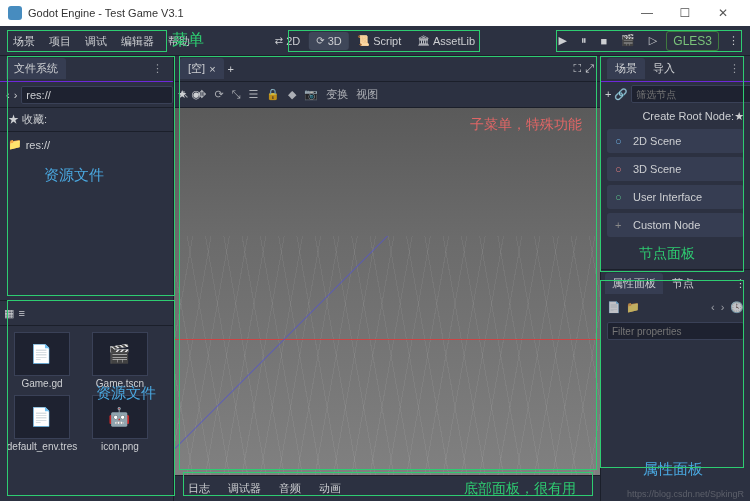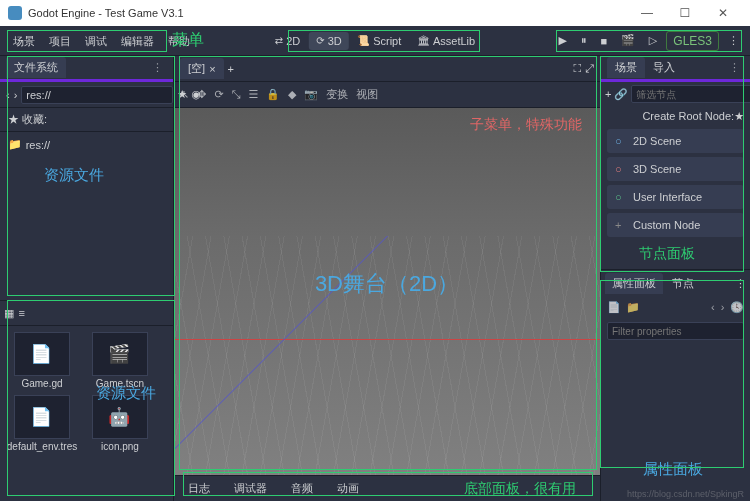--- a/index.html
+++ b/index.html
@@ -13,21 +13,21 @@
 .menubar .spacer{flex:1}
 .menubar .center{position:absolute;left:50%;transform:translateX(-50%);display:flex;gap:2px}
 .tbtn{padding:3px 7px;border-radius:3px;display:flex;align-items:center;gap:3px}
 .tbtn.active{background:#3f4759}
 .tbtn .ic{font-size:10px}
 .right-controls{display:flex;align-items:center;gap:4px}
 .playbtn{padding:3px 5px}
 .gles{border:1px solid #3f7a3f;border-radius:3px;padding:2px 6px;color:#7ac27a;font-size:12px}
 .main{display:flex;height:445px}
 .left{width:174px;display:flex;flex-direction:column;border-right:1px solid #1b1f2a}
-.panel-head{height:26px;background:#2c3141;display:flex;align-items:center;padding:0 6px;border-bottom:3px solid #6d28d9}
+.panel-head{height:26px;background:#2c3141;display:flex;align-items:center;padding:0 6px;border-bottom:1px solid #6d28d9}
 .panel-head .tab{padding:3px 8px;background:#363d52;border-radius:3px 3px 0 0}
 .panel-head .sp{flex:1}
 .panel-head .ico{padding:0 4px;opacity:.7}
 .fs-path{height:26px;display:flex;align-items:center;padding:0 6px;gap:4px;border-bottom:1px solid #1b1f2a}
 .fs-path input{flex:1;background:#1e2230;border:1px solid #3a4157;height:18px;padding:0 4px;color:#cdcfd2;border-radius:2px}
 .fs-fav{padding:4px 8px;border-bottom:1px solid #1b1f2a}
 .fs-tree{flex:1;padding:4px 8px;position:relative}
 .fs-tree .item{display:flex;align-items:center;gap:4px;padding:2px 0}
 .fs-search{height:26px;display:flex;align-items:center;padding:0 4px;gap:4px;border-top:1px solid #1b1f2a;border-bottom:1px solid #1b1f2a}
 .fs-search input{flex:1;background:#1e2230;border:1px solid #3a4157;height:18px;padding:0 4px;color:#8b92a3;border-radius:2px}
@@ -40,21 +40,21 @@
 .vp-tabs .tab{padding:3px 8px;background:#363d52;border-radius:3px 3px 0 0;display:flex;align-items:center;gap:4px}
 .vp-toolbar{height:26px;display:flex;align-items:center;padding:0 6px;gap:8px;border-bottom:1px solid #1b1f2a;position:relative}
 .vp-toolbar .ti{opacity:.8;font-size:11px}
 .viewport{flex:1;background:linear-gradient(#5a5a5a 0%,#6b6b6b 35%,#808080 100%);position:relative;overflow:hidden}
 .grid{position:absolute;inset:0;background:
  repeating-linear-gradient(80deg,rgba(255,255,255,.06) 0 1px,transparent 1px 18px),
  repeating-linear-gradient(100deg,rgba(255,255,255,.06) 0 1px,transparent 1px 18px);
  top:35%}
 .axis-r{position:absolute;left:0;right:0;top:63%;height:1px;background:#c44}
 .axis-b{position:absolute;left:50%;top:35%;bottom:0;width:1px;background:#55c;transform:skewX(-45deg);transform-origin:top}
-.bottom-tabs{height:26px;display:flex;align-items:center;padding:0 6px;gap:8px;border-top:1px solid #1b1f2a;position:relative}
+.bottom-tabs{height:26px;display:flex;align-items:center;padding:0 6px;gap:2px;border-top:1px solid #1b1f2a;position:relative}
 .bottom-tabs .bt{padding:3px 8px}
 .right-col{width:150px;display:flex;flex-direction:column;border-left:1px solid #1b1f2a}
 .scene-search{height:24px;display:flex;align-items:center;padding:0 4px;gap:3px}
 .scene-search input{flex:1;background:#1e2230;border:1px solid #3a4157;height:18px;padding:0 4px;color:#8b92a3;font-size:10px;border-radius:2px}
 .crn-head{padding:4px 6px;display:flex;justify-content:flex-end;color:#cdcfd2}
 .crn-btn{height:24px;margin:2px 6px;background:#363d52;border-radius:3px;display:flex;align-items:center;padding:0 8px;gap:8px}
 .crn-btn .ci{width:10px;color:#888}
 .insp{flex:1;display:flex;flex-direction:column;border-top:1px solid #1b1f2a;position:relative}
 .insp-tabs{height:26px;display:flex;align-items:center;padding:0 4px;gap:2px}
 .insp-tabs .it{padding:3px 7px}
@@ -181,21 +181,20 @@
       <span class="ti">◆</span>
       <span class="ti">📷</span>
       <span class="ti">变换</span>
       <span class="ti">视图</span>
     </div>
     <div class="viewport">
       <div class="grid"></div>
       <div class="axis-r"></div>
       <div class="axis-b"></div>
       <div class="anno red" style="right:18px;top:8px;font-size:14px">子菜单，特殊功能</div>
-      <div class="anno blue" style="left:50%;top:48%;transform:translate(-50%,-50%)">3D舞台（2D）</div>
     </div>
     <div class="bottom-tabs">
       <div class="bt">日志</div>
       <div class="bt">调试器</div>
       <div class="bt">音频</div>
       <div class="bt">动画</div>
       <div class="anno green" style="right:24px;top:4px">底部面板，很有用</div>
     </div>
   </div>
 

